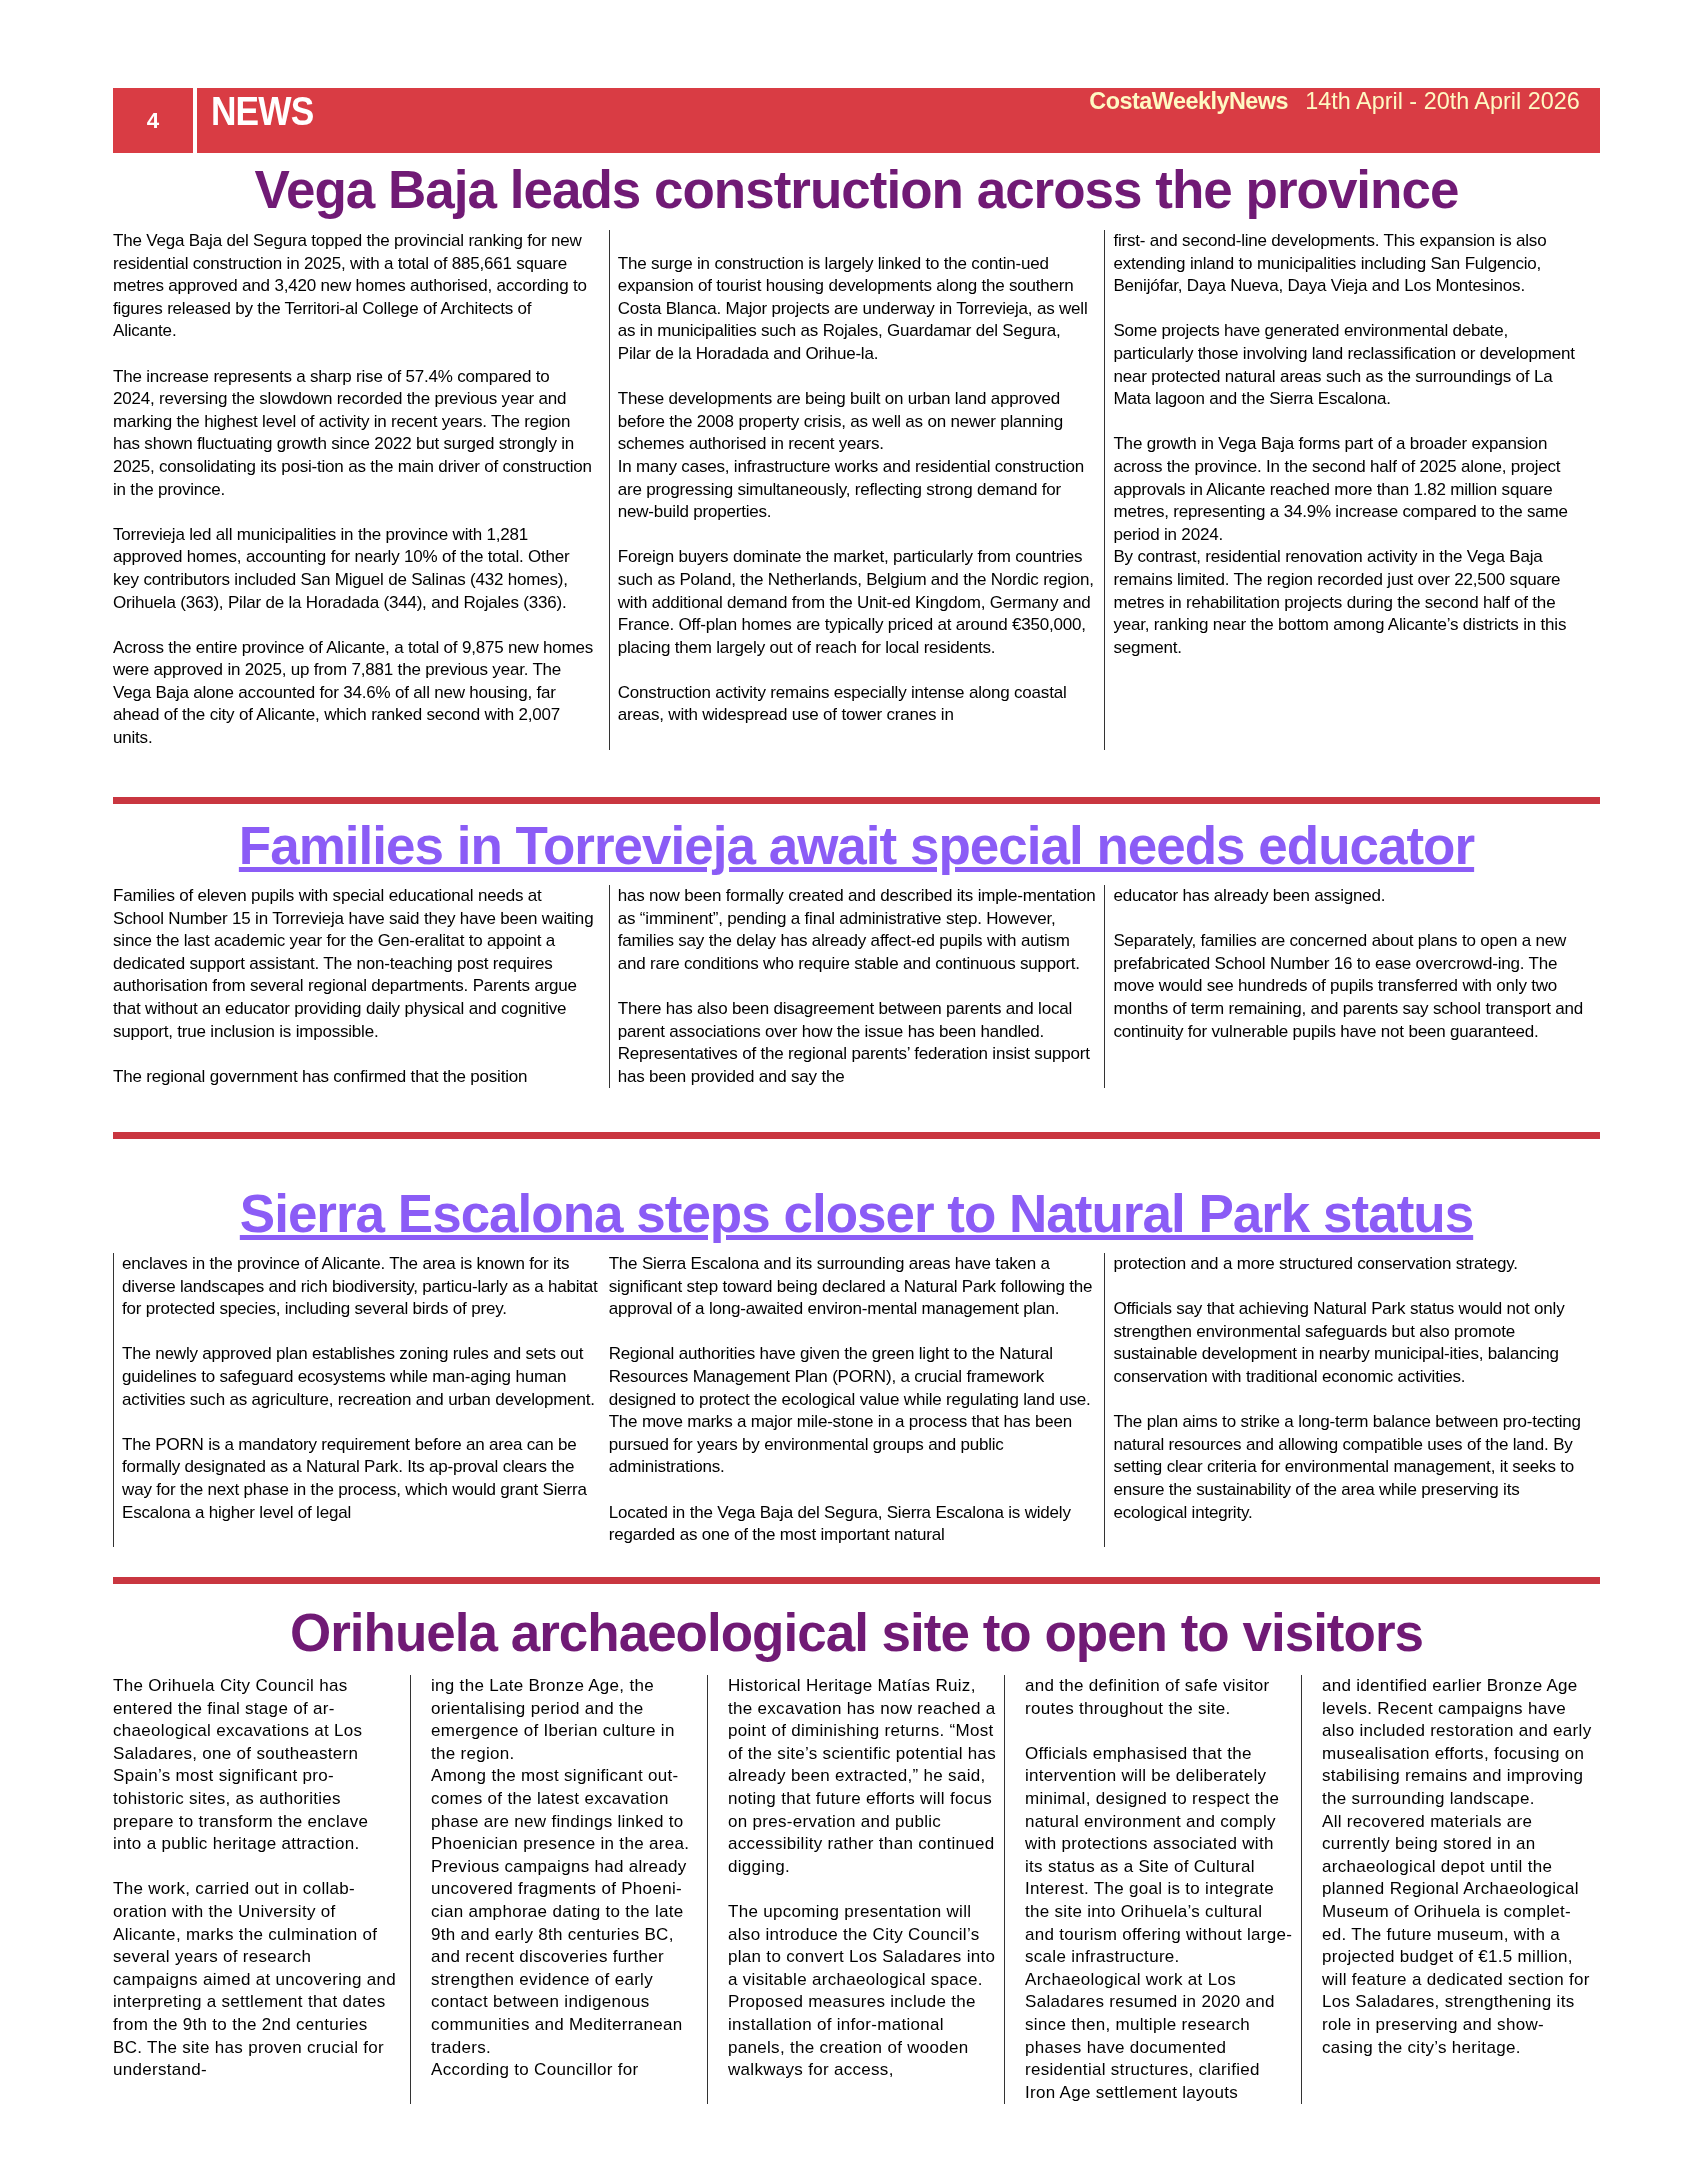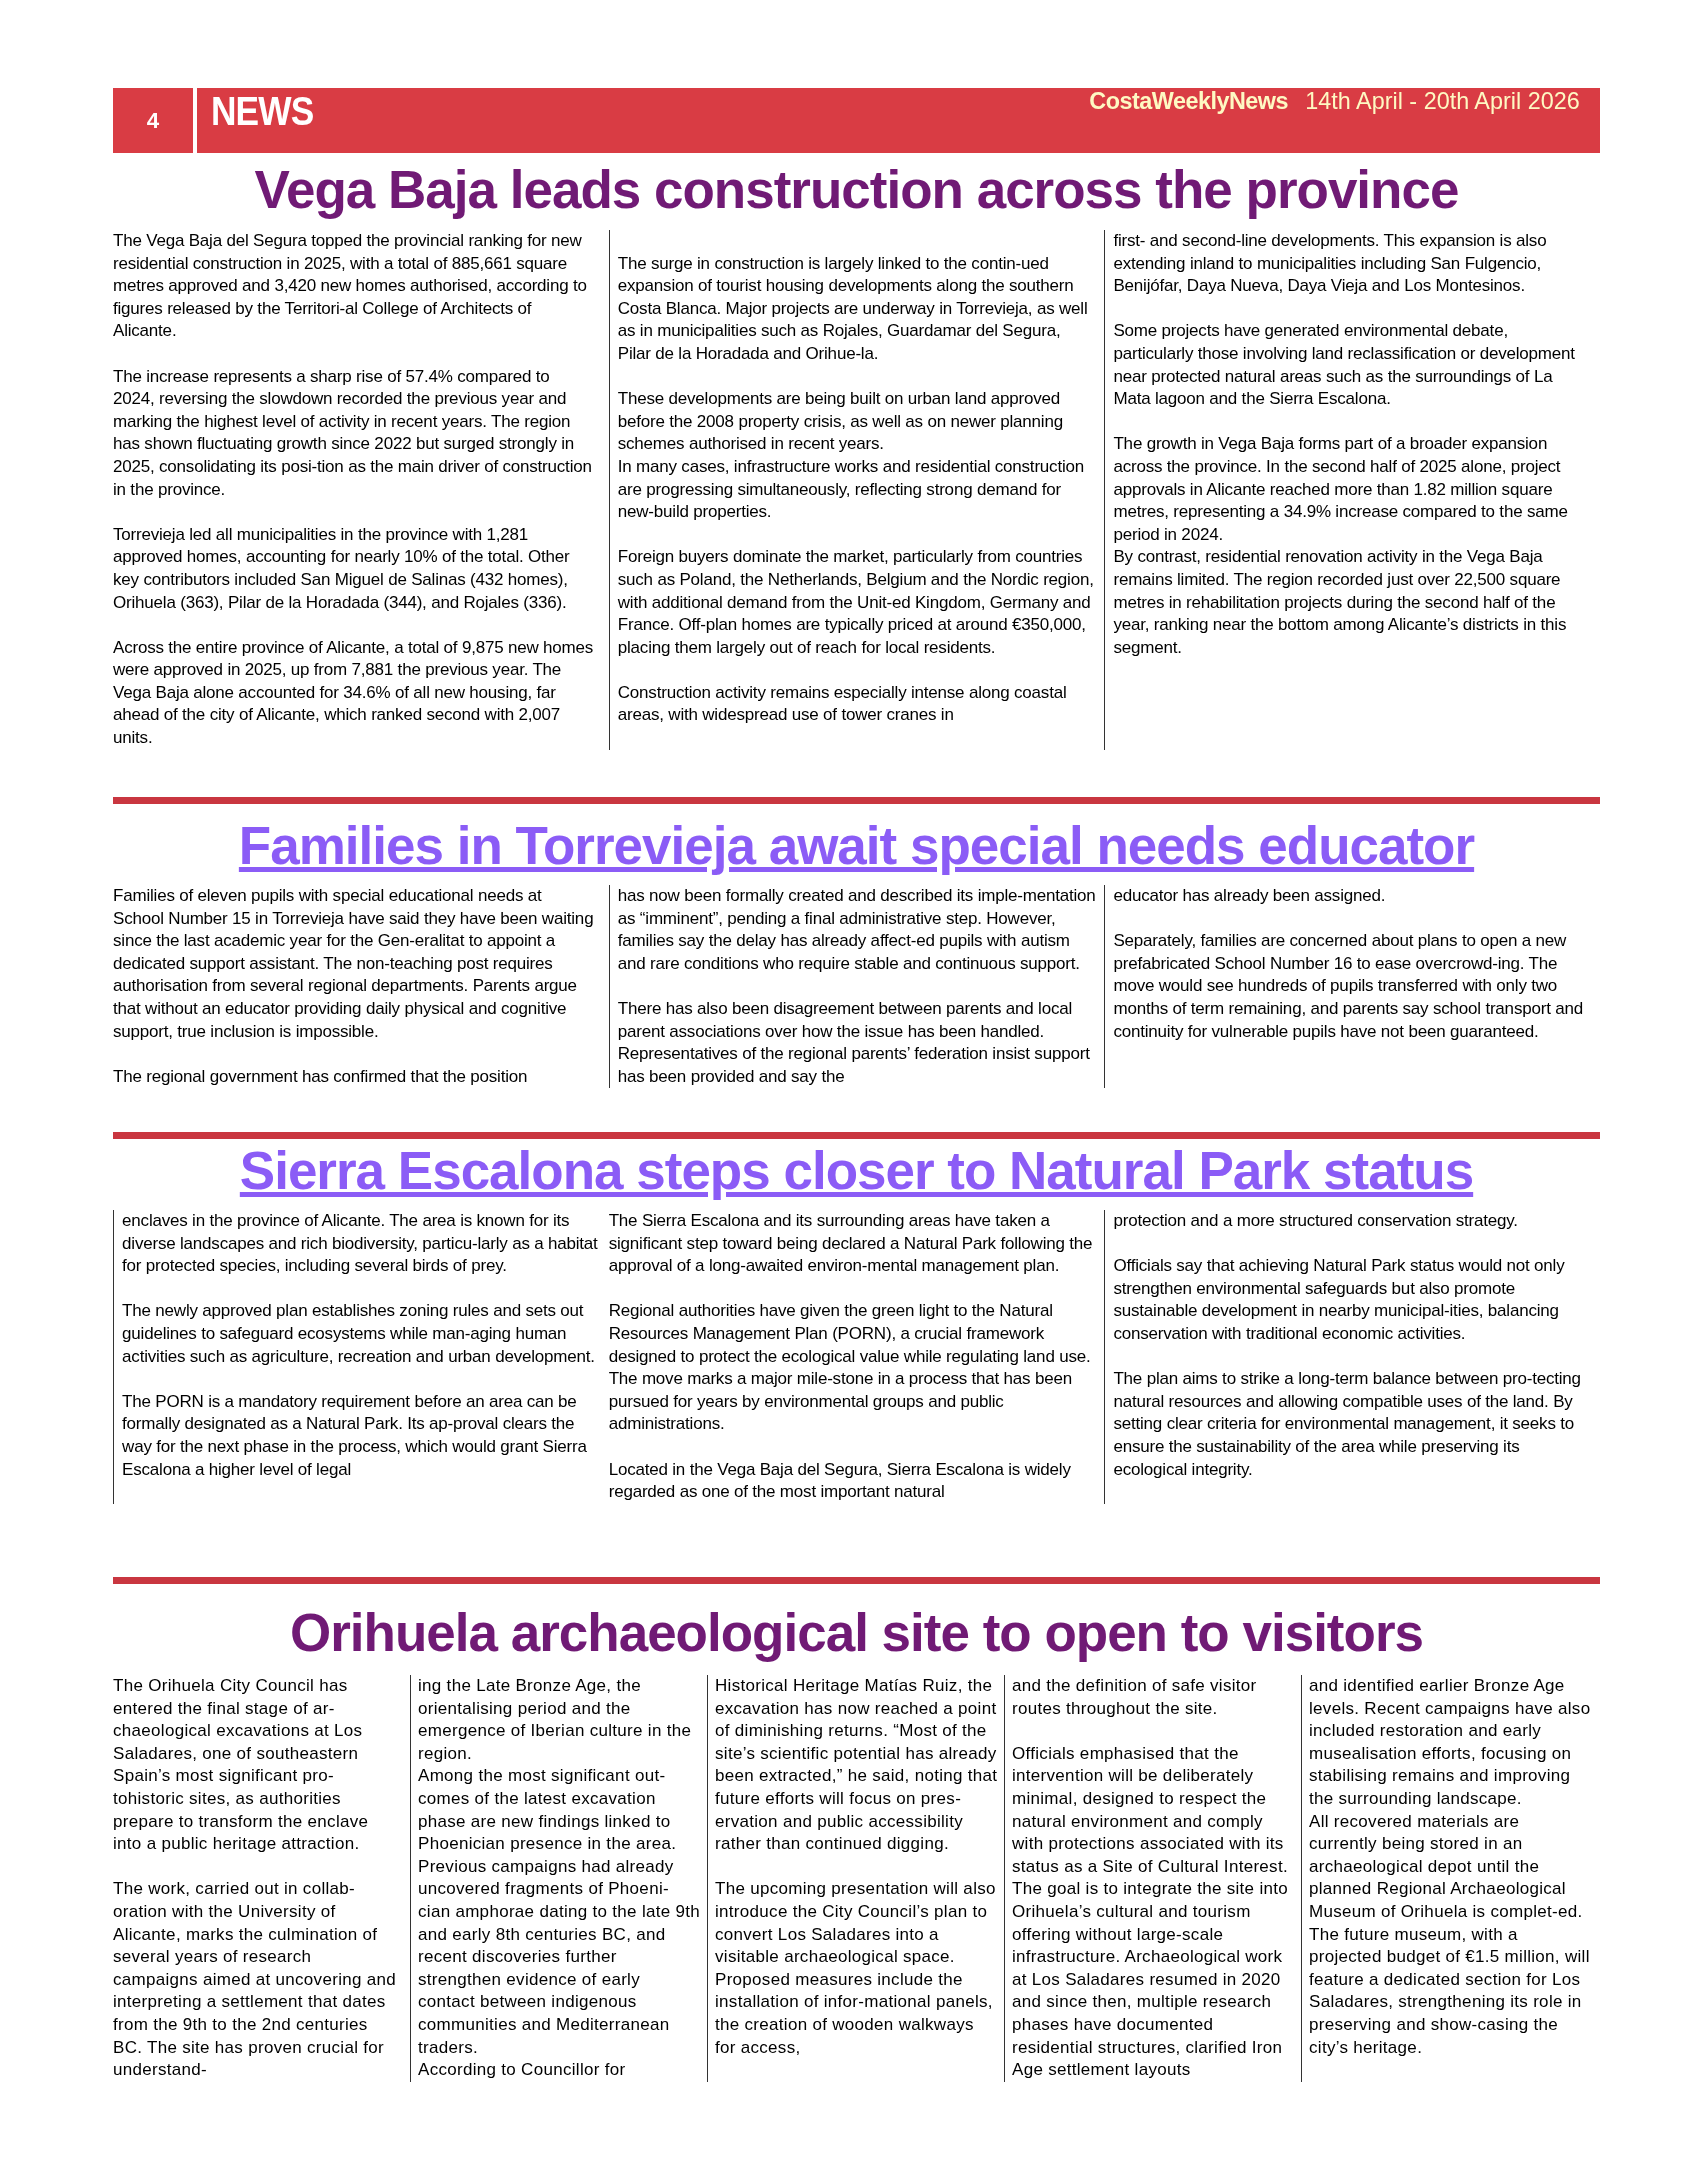--- a/index.html
+++ b/index.html
@@ -44,21 +44,21 @@
     .col {
       box-sizing: border-box; font-size: 17px; line-height: 22.6px;
       color: #000000; white-space: pre-wrap; letter-spacing: -0.2px;
     }
     .col.sep { border-left: 1.5px solid #333; }
     .three .col { width: 496px; }
     .three .col:first-child { padding-right: 14.2px; }
     .three .col.sep { padding-left: 8.1px; padding-right: 8.1px; }
     .five .col { width: 297px; font-size: 17px; line-height: 22.6px; letter-spacing: 0.3px; }
     .five .col:first-child { padding-right: 10.2px; }
-    .five .col.sep { padding-left: 7px; padding-right: 6.1px; }
+    .five .col.sep { padding-left: 20px; padding-right: 6.1px; }
     .divider { position: absolute; left: 0; width: 1487px; height: 7.1px; background: #c93640; }
   </style>
 </head>
 <body>
 
 <div class="page">
 
   <div class="header">
     <div class="page-num">4</div>
     <div class="header-main">
@@ -110,21 +110,21 @@
 
 There has also been disagreement between parents and local parent associations over how the issue has been handled. Representatives of the regional parents’ federation insist support has been provided and say the</div>
       <div class="col sep" style="font-stretch: condensed;">educator has already been assigned.
 
 Separately, families are concerned about plans to open a new prefabricated School Number 16 to ease overcrowd-ing. The move would see hundreds of pupils transferred with only two months of term remaining, and parents say school transport and continuity for vulnerable pupils have not been guaranteed.</div>
     </div>
   </div>
 
   <div class="divider" style="top:1044px;"></div>
 
-  <div class="article" style="top:1056px;">
+  <div class="article" style="top:1099px;">
     <div class="headline black" style="display: block;">Sierra Escalona steps closer to Natural Park status</div>
     <div class="cols three" style="top:66px;">
       <div class="col sep" style="font-stretch: condensed;">enclaves in the province of Alicante. The area is known for its diverse landscapes and rich biodiversity, particu-larly as a habitat for protected species, including several birds of prey.
 
 The newly approved plan establishes zoning rules and sets out guidelines to safeguard ecosystems while man-aging human activities such as agriculture, recreation and urban development.
 
 The PORN is a mandatory requirement before an area can be formally designated as a Natural Park. Its ap-proval clears the way for the next phase in the process, which would grant Sierra Escalona a higher level of legal</div>
       <div class="col" style="font-stretch: condensed;">The Sierra Escalona and its surrounding areas have taken a significant step toward being declared a Natural Park following the approval of a long-awaited environ-mental management plan.
 
 Regional authorities have given the green light to the Natural Resources Management Plan (PORN), a crucial framework designed to protect the ecological value while regulating land use. The move marks a major mile-stone in a process that has been pursued for years by environmental groups and public administrations.

